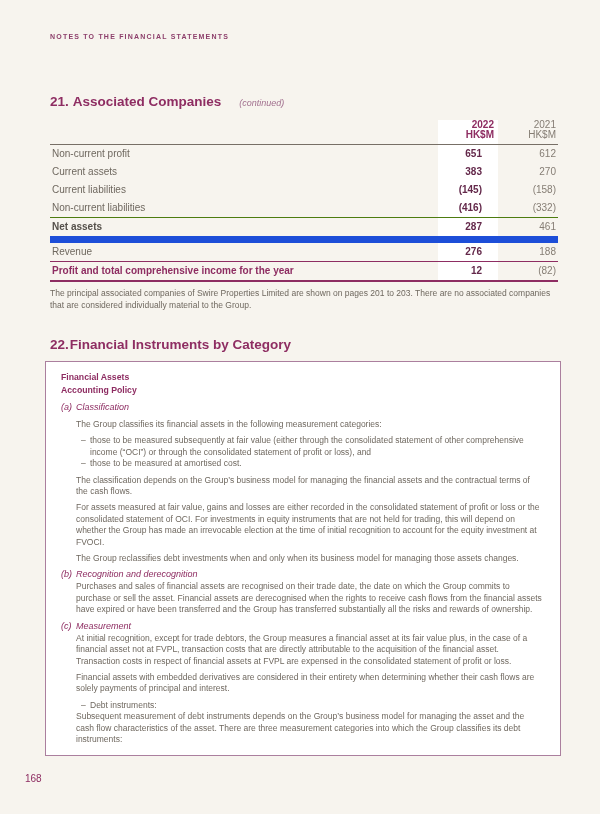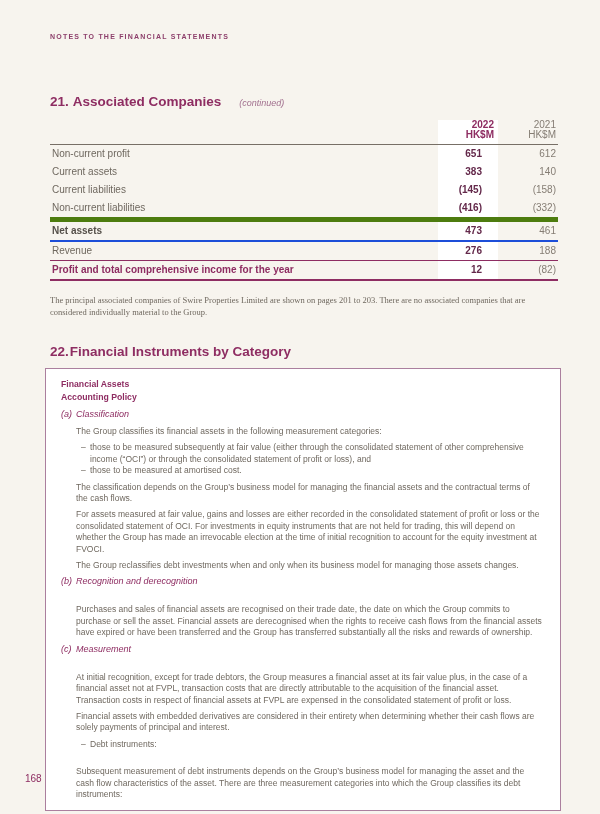--- a/index.html
+++ b/index.html
@@ -25,56 +25,56 @@
     line-height:16px;
   }
   .h21 { margin-top:54px; }
   .h22 { margin-top:26px; }
   .sec-num { margin-right:4px; }
   .sec-num-tight { margin-right:1px; }
   .continued { font-size:9px; font-style:italic; font-weight:normal; color:#a2718f; margin-left:18px; }
 
   .body-text { font-size:8.5px; line-height:11.5px; color:#6f685f; }
   .intro { margin-top:8px; }
-  .note-para { margin-top:14px;font-family:Liberation Serif, serif; }
+  .note-para { margin-top:6px; }
 
   
   table.fin { width:100%; border-collapse:collapse; margin-top:9px; table-layout:fixed; }
   table.fin th, table.fin td { font-size:10px; vertical-align:bottom; }
   th.label-col { width:auto; }
   .colw { width:60px; }
   thead tr { border-bottom:1px solid #776f66; }
   th.hdr { text-align:right; line-height:10px; padding-bottom:4px; font-weight:normal; }
   th.hdr.c2022h { background:#ffffff; color:#8e2d62; font-weight:bold; padding-right:4px; }
   th.hdr.c2021h { color:#857d74; padding-right:2px; }
 
   td.label { text-align:left; color:#6f685f; padding:4px 0 4px 2px; line-height:10px; }
   td.num { text-align:right; line-height:10px; padding-top:4px; padding-bottom:4px; }
   td.c2022 { background:#ffffff; font-weight:bold; color:#63284a; padding-right:16px; }
   td.c2021 { color:#857d74; padding-right:2px; }
 
-  tr.row-netassets { border-top:5px solid #4d7c0f; }
+  tr.row-netassets { border-top:1px solid #4d7c0f; }
   tr.row-netassets td.label { font-weight:bold; color:#55504a; }
-  tr.row-revenue { border-top:2px solid #1d4ed8; }
+  tr.row-revenue { border-top:7px solid #1d4ed8; }
   tr.row-profit { border-top:1px solid #8e2d62; border-bottom:2.5px solid #8e2d62; }
   tr.row-profit td.label { font-weight:bold; color:#8e2d62; }
 
   
   .policy-box {
     background:#ffffff;
     border:1px solid #ab7f9e;
     margin:8px -3px 0 -5px;
     padding:9px 16px 10px 15px;
   }
   .box-title { font-size:8.7px; font-weight:bold; color:#8e2d62; line-height:13px; }
   .sec-head { display:flex; font-size:9px; font-style:italic; color:#8e2d62; line-height:13px; margin-top:4px; }
   .sec-label { width:15px; flex-shrink:0; }
   .sec-body { margin-left:15px; font-size:8.5px; line-height:11.4px; color:#6f685f; }
   .sec-body p { margin-top:5px; }
-  .sec-body p.tight { margin-top:16px; }
+  .sec-body p.tight { margin-top:0; }
   .dash-list { margin-top:5px; margin-left:5px; }
   .dash-item { display:flex; }
   .dash { width:9px; flex-shrink:0; }
 
   .page-number {
     position:absolute; left:25px; top:773px;
     font-size:10px; color:#8e2d62;
   }
 </style>
 </head>
@@ -106,35 +106,35 @@
       </thead>
       <tbody>
         <tr>
           <td class="label">Non-current profit</td>
           <td class="num c2022">651</td>
           <td class="num c2021">612</td>
         </tr>
         <tr>
           <td class="label">Current assets</td>
           <td class="num c2022">383</td>
-          <td class="num c2021">140</td>
+          <td class="num c2021">270</td>
         </tr>
         <tr>
           <td class="label">Current liabilities</td>
           <td class="num c2022">(145)</td>
           <td class="num c2021">(158)</td>
         </tr>
         <tr>
           <td class="label">Non-current liabilities</td>
           <td class="num c2022">(416)</td>
           <td class="num c2021">(332)</td>
         </tr>
         <tr class="row-netassets">
           <td class="label">Net assets</td>
-          <td class="num c2022">473</td>
+          <td class="num c2022">287</td>
           <td class="num c2021">461</td>
         </tr>
         <tr class="row-revenue">
           <td class="label">Revenue</td>
           <td class="num c2022">276</td>
           <td class="num c2021">188</td>
         </tr>
         <tr class="row-profit">
           <td class="label">Profit and total comprehensive income for the year</td>
           <td class="num c2022">12</td>

